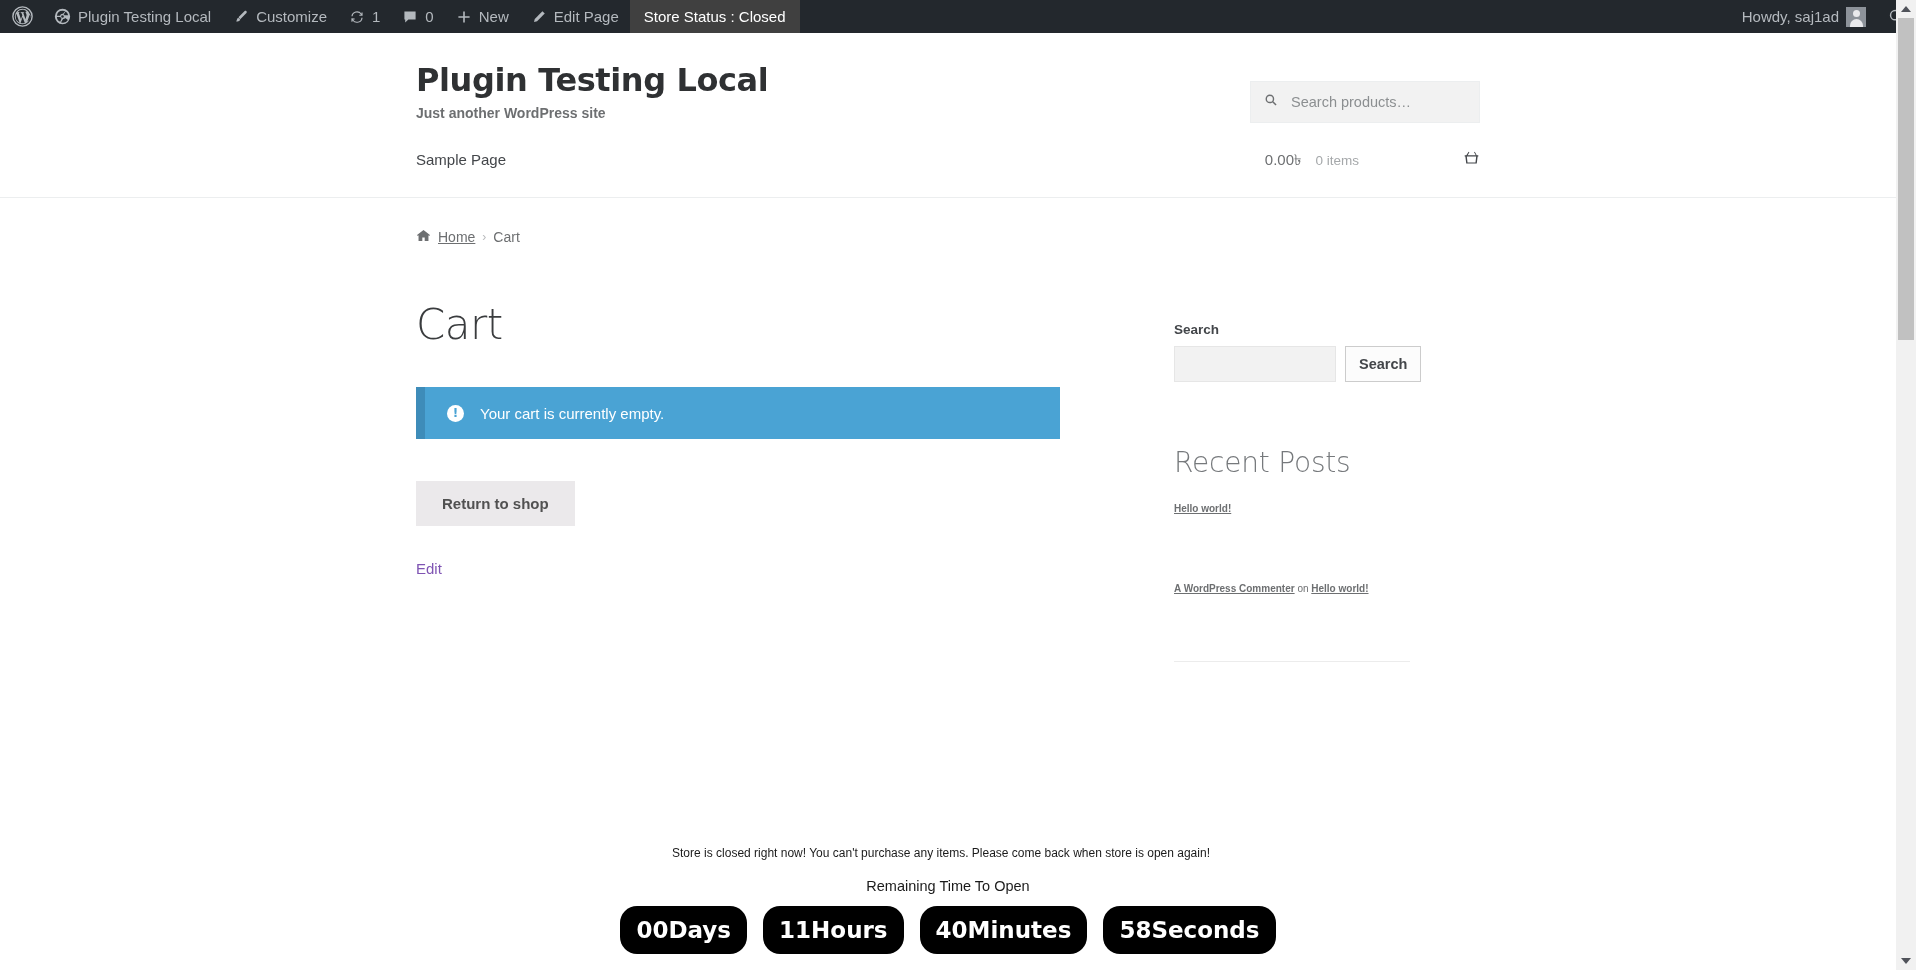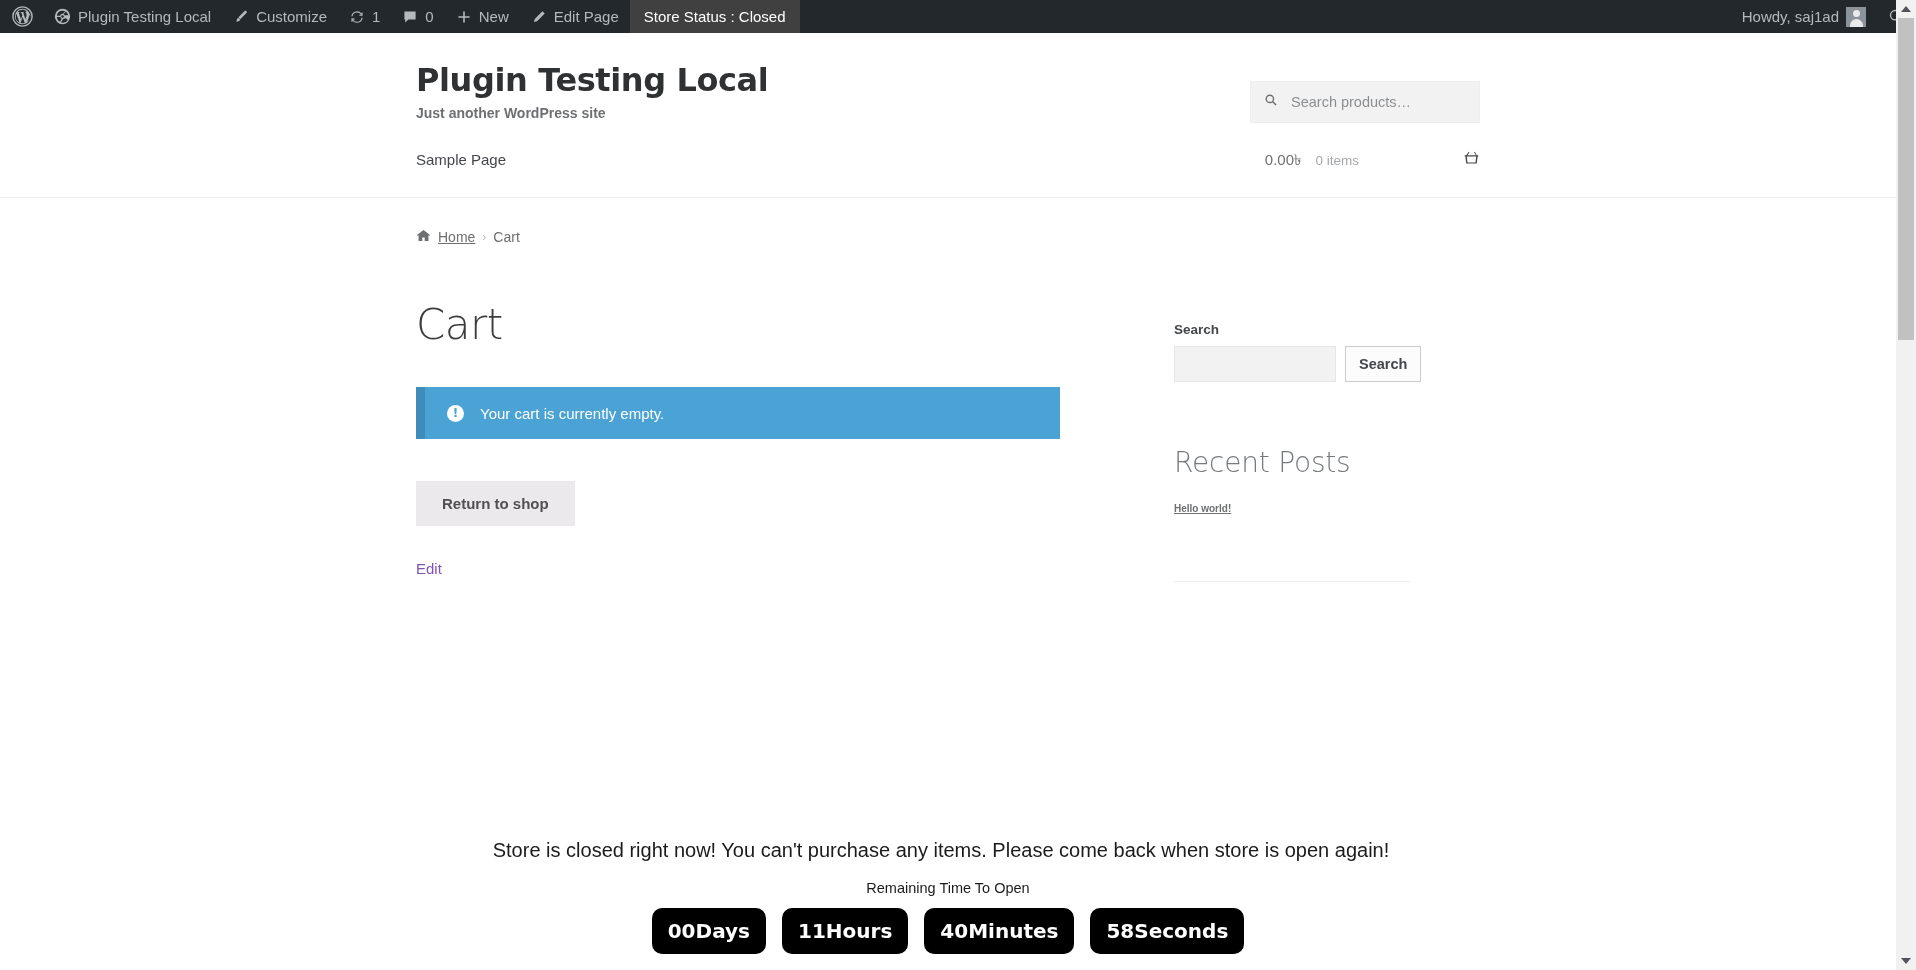--- a/index.html
+++ b/index.html
@@ -201,30 +201,30 @@
   .widget-divider { border-top:1px solid #ececec; margin-top:34px; }
 
   
   #store-closed {
     position:absolute; left:0; bottom:0; width:1896px;
     background:#ffffff;
     text-align:center;
     padding-bottom: 16px;
   }
   .closed-msg {
-    font-size:20px; color:#1b1b1b; margin: 0 14px 18px 0;
+    font-size:12px; color:#1b1b1b; margin: 0 14px 18px 0;
   }
   .remaining-label { font-size:14.5px; color:#1b1b1b; margin-bottom:12px; }
   .countdown { display:flex; justify-content:center; gap:16px; }
   .cd-box {
     background:#000000; color:#ffffff;
-    border-radius: 10px;
+    border-radius: 17px;
     min-width: 96px;
     padding: 11px 16px;
-    font-size: 20px; font-weight:700;
+    font-size: 23px; font-weight:700;
     font-family:"DejaVu Sans", sans-serif;
     display:flex; align-items:center; justify-content:flex-start;
   }
   .cd-box .num { }
   .cd-box .unit { }
 
   
   #scrollbar {
     position:absolute; top:0; right:0; width:20px; height:970px;
     background:#f1f1f1; z-index:60;
@@ -417,20 +417,27 @@
         <div class="widget">
           <h2 class="widget-title">Recent Posts</h2>
           <ul class="wlist">
             <li>
               <a>Hello world!</a>
             </li>
           </ul>
         </div>
 
         <div class="widget">
+          <ul class="wlist">
+            <li>
+              <a>A WordPress Commenter</a>
+              <span class="plain">on</span>
+              <a>Hello world!</a>
+            </li>
+          </ul>
         </div>
 
         <div class="widget">
           <div class="widget-divider"></div>
         </div>
 
       </div>
     </div>
   </div>
 

